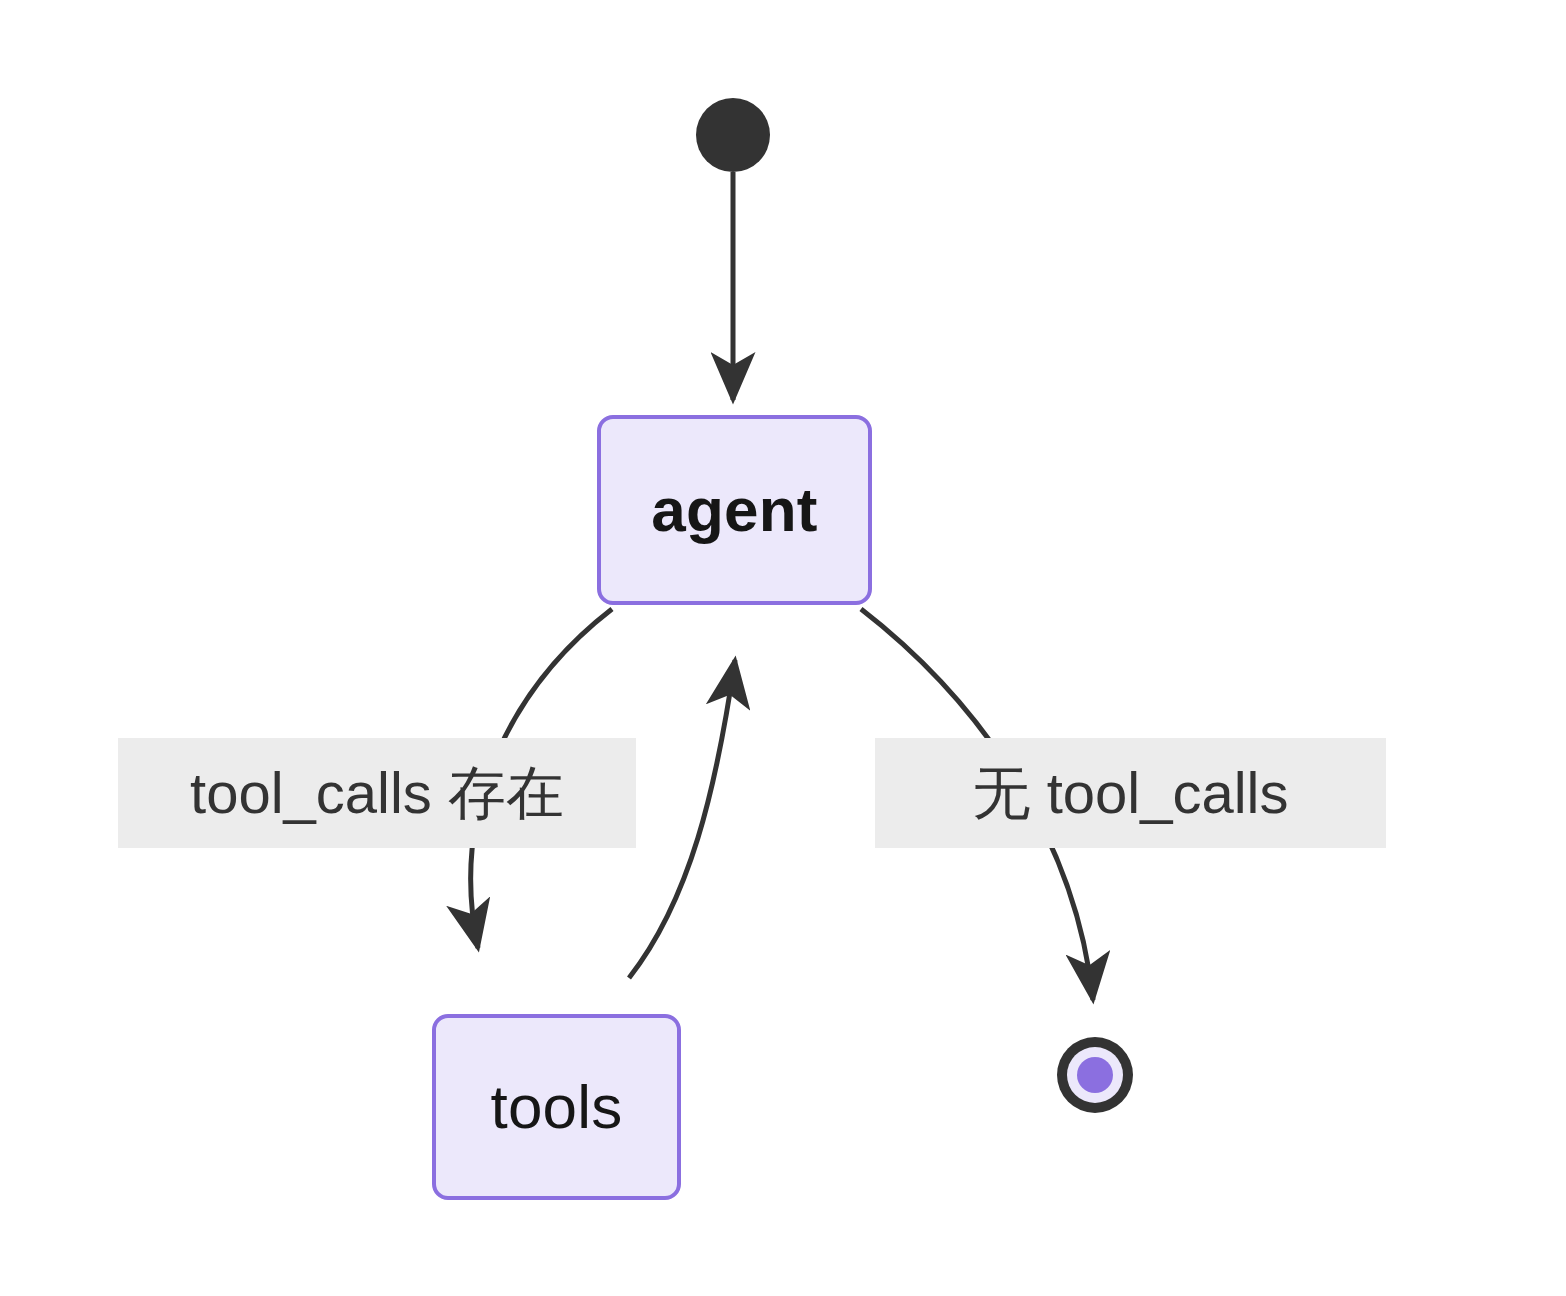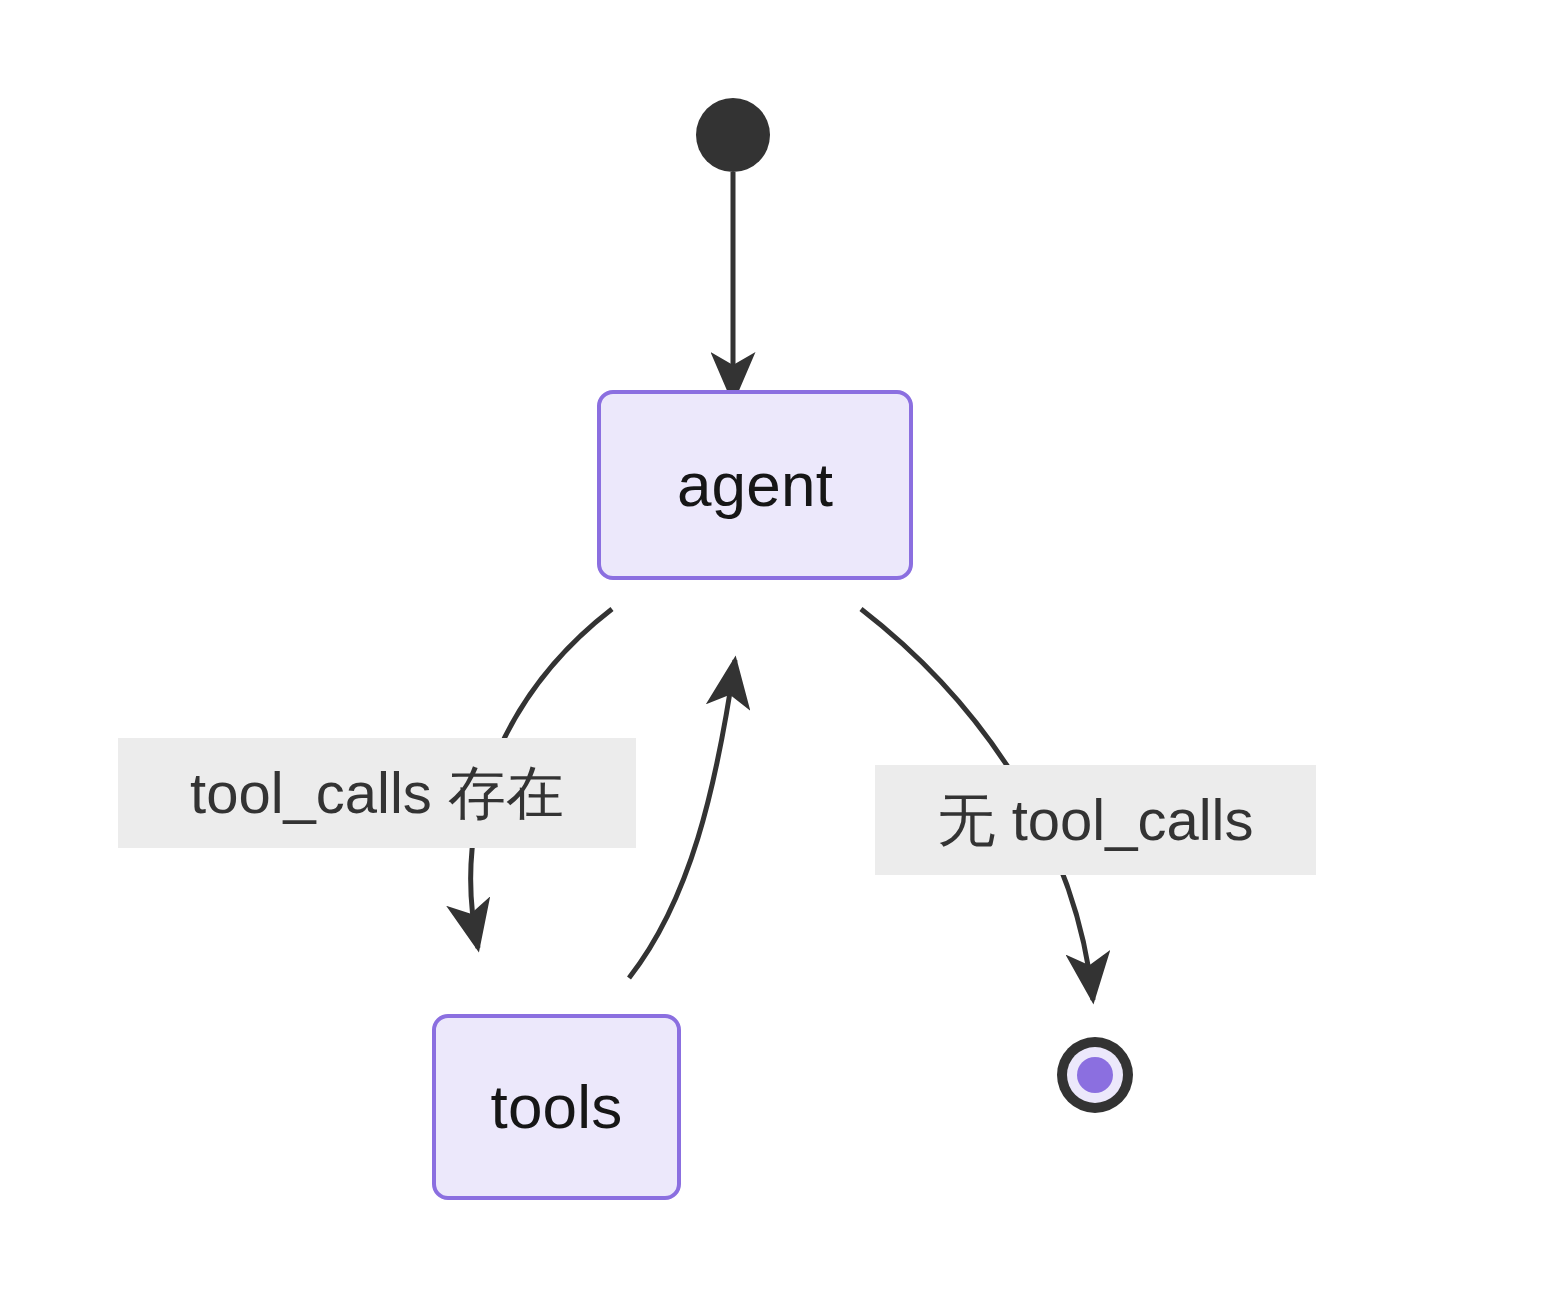--- a/index.html
+++ b/index.html
@@ -39,23 +39,24 @@
   }
   .state-node-label {
     font-size: 62px;
     color: #161616;
     line-height: 1;
     letter-spacing: 0.2px;
     white-space: nowrap;
   }
   #node-agent {
     left: 597px;
-    top: 390px;
-    width: 316px;
+    top: 415px;
+    width: 275px;
     height: 190px;
+    font-weight: bold;
   }
   #node-tools {
     left: 432px;
     top: 980px;
     width: 249px;
     height: 186px;
     margin-top: 34px;
   }
   .edge-label {
     position: absolute;
@@ -70,23 +71,22 @@
   }
   #edge-label-tools {
     left: 118px;
     top: 738px;
     width: 518px;
     height: 110px;
   }
   #edge-label-end {
     left: 875px;
     top: 738px;
-    width: 441px;
+    width: 511px;
     height: 110px;
-    margin-top: 27px;
   }
   #start-node {
     position: absolute;
     left: 696px;
     top: 98px;
     width: 74px;
     height: 74px;
     border-radius: 50%;
     background: #333333;
   }

